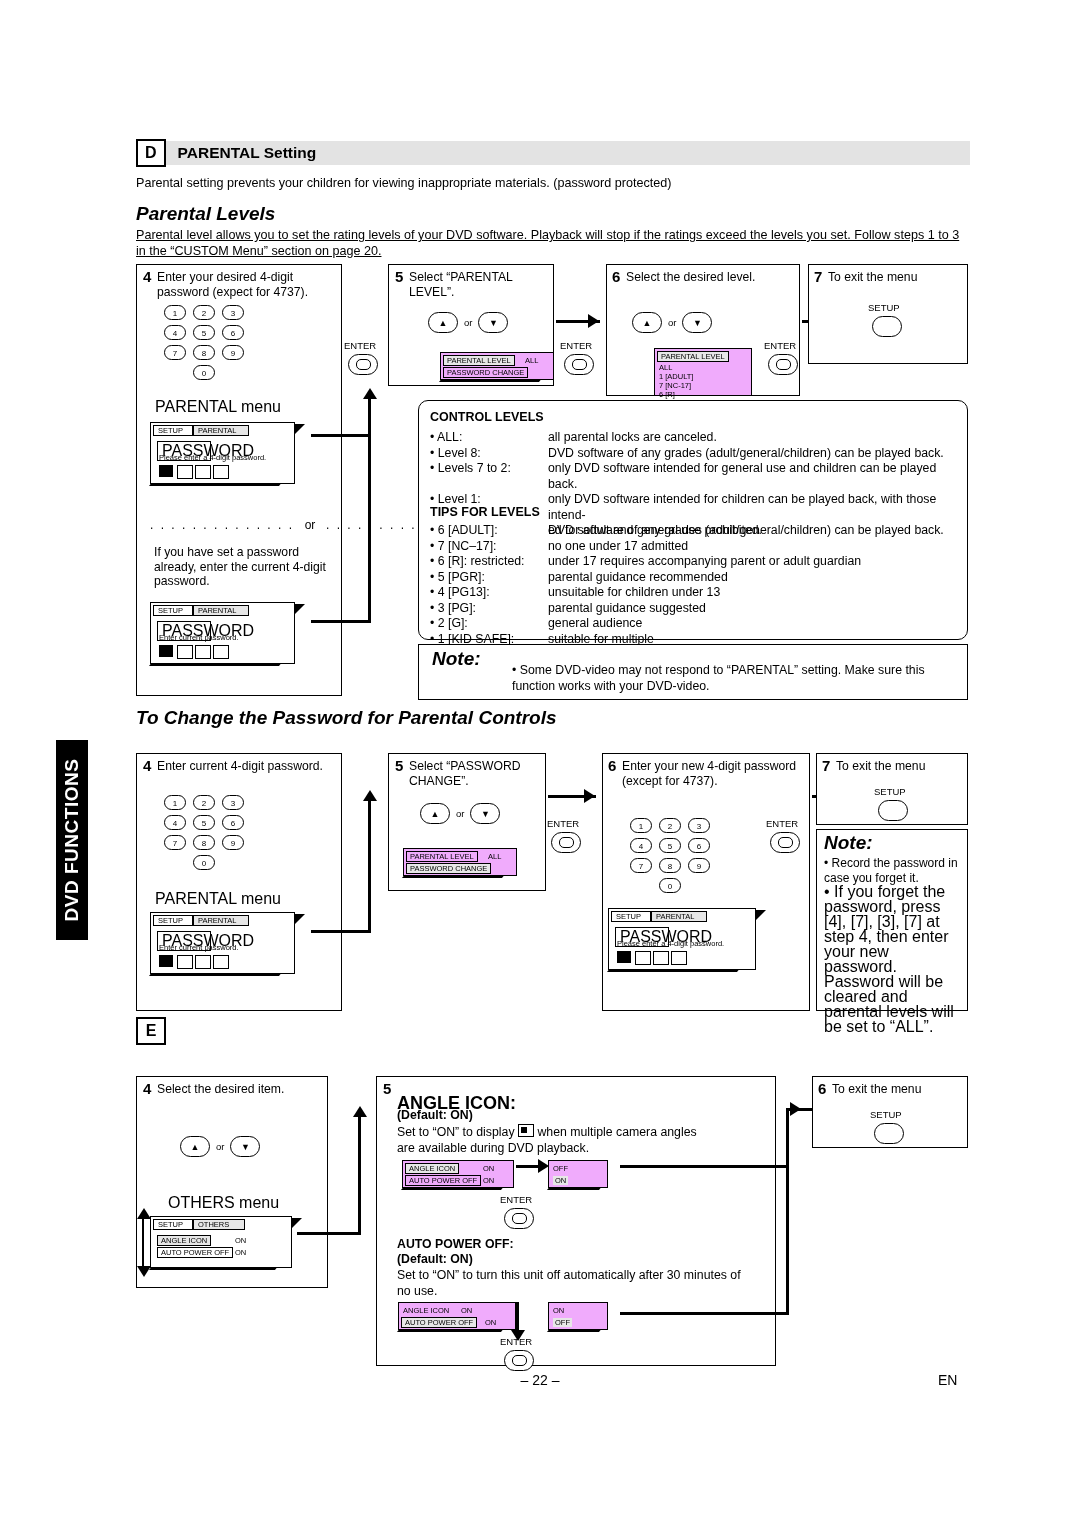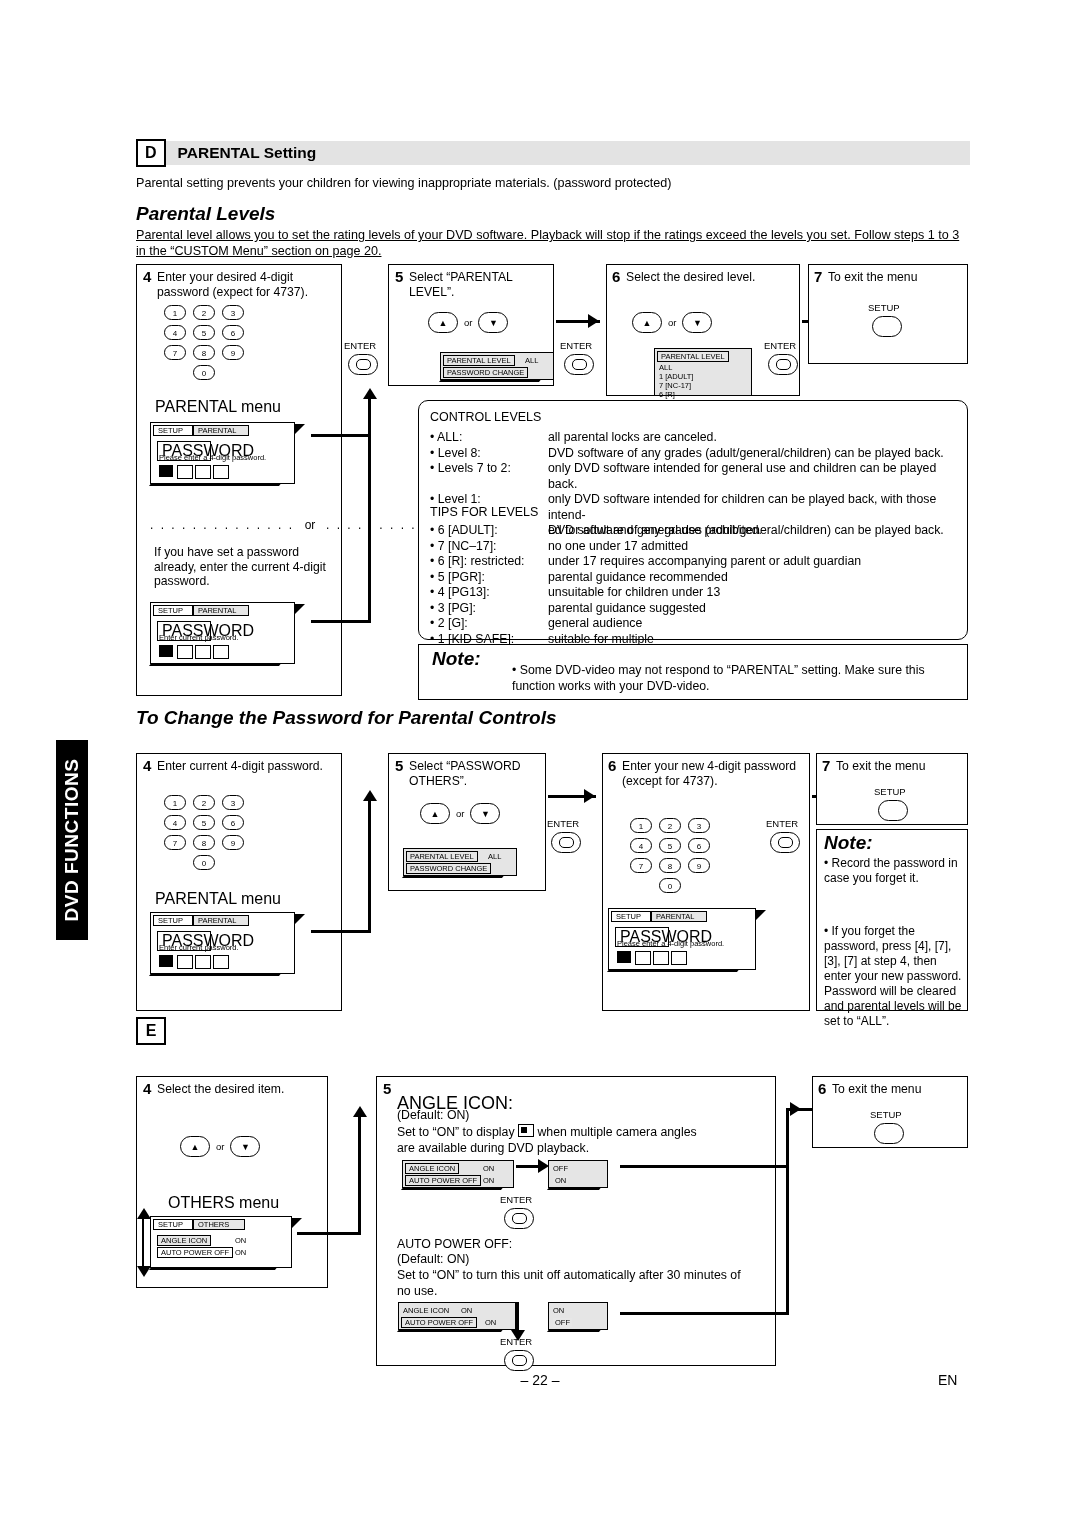--- a/index.html
+++ b/index.html
@@ -56,21 +56,21 @@
   }
   .btn-round{
     width:30px;height:21px;border:1.4px solid #000;border-radius:11px;
     display:inline-flex;align-items:center;justify-content:center;
     box-sizing:border-box;background:#fff;
   }
   .lbl-small{font-size:9.5px;}
   .enter-lbl{font-size:9.5px;}
 
   
-  .osd{position:absolute;border:1.4px solid #000;background:#e5e5e5;box-sizing:border-box;}
+  .osd{position:absolute;border:1.4px solid #000;background:#f0abfc;box-sizing:border-box;}
   .osd-row{display:flex;font-size:7.5px;}
   .osd-tab{border:1px solid #000;padding:0 4px;box-sizing:border-box;}
   .tiny{font-size:7.5px;line-height:10px;}
   .ms-outer{position:absolute;border:1.5px solid #000;background:#fff;box-sizing:border-box;}
   .vline{position:absolute;background:#000;width:1.6px;}
   .thick-h{position:absolute;background:#000;height:3px;}
   .thick-v{position:absolute;background:#000;width:3px;}
 
   .arrowR{
     position:absolute;width:0;height:0;border-top:7px solid transparent;
@@ -78,21 +78,21 @@
   }
   .arrowD{
     position:absolute;width:0;height:0;border-left:7px solid transparent;
     border-right:7px solid transparent;border-top:11px solid #000;
   }
   .arrowU{
     position:absolute;width:0;height:0;border-left:7px solid transparent;
     border-right:7px solid transparent;border-bottom:11px solid #000;
   }
 
-  .bold{font-weight:normal;}
+  .bold{font-weight:bold;}
   .note-title{font-style:italic;font-weight:bold;font-size:19px;}
   .listrow{display:flex;font-size:12.3px;line-height:15.5px;}
   .listrow .k{width:118px;flex:0 0 118px;}
   .dotline{position:absolute;font-size:12px;letter-spacing:2px;}
 
   .pagenum{position:absolute;text-align:center;font-size:14px;}
 </style>
 </head>
 <body>
 
@@ -334,21 +334,21 @@
   </div>
   <div style="position:absolute;left:295px;top:914px;width:0;height:0;border-left:10px solid #000;border-bottom:10px solid transparent;"></div>
   <div style="position:absolute;left:150px;top:974px;width:130px;height:1.5px;background:#000;transform:skewX(-40deg);"></div>
 
   <div class="thick-h" style="left:311px;top:930px;width:60px;"></div>
   <div class="thick-v" style="left:368px;top:800px;height:132px;"></div>
   <div class="arrowU" style="left:363px;top:790px;"></div>
 
   <div class="box" style="left:388px;top:753px;width:158px;height:138px;"></div>
   <div class="stepnum" style="position:absolute;left:395px;top:757px;">5</div>
-  <div class="steptxt" style="position:absolute;left:409px;top:759px;width:132px;">Select “PASSWORD OTHERS”.</div>
+  <div class="steptxt" style="position:absolute;left:409px;top:759px;width:132px;">Select “PASSWORD CHANGE”.</div>
 
   <div style="position:absolute;left:420px;top:803px;display:flex;align-items:center;gap:6px;">
     <div class="btn-oval">▲</div>
     <span class="lbl-small">or</span>
     <div class="btn-oval">▼</div>
   </div>
 
   <div class="osd" style="left:403px;top:848px;width:114px;height:28px;">
     <div style="position:absolute;left:2px;top:2px;border:1px solid #000;padding:0 3px;font-size:7.5px;">PARENTAL LEVEL</div>
     <div style="position:absolute;left:84px;top:3px;font-size:7.5px;">ALL</div>
@@ -406,21 +406,21 @@
 
   <div class="box" style="left:816px;top:753px;width:152px;height:72px;"></div>
   <div class="stepnum" style="position:absolute;left:822px;top:757px;">7</div>
   <div class="steptxt" style="position:absolute;left:836px;top:759px;width:125px;">To exit the menu</div>
   <div style="position:absolute;left:874px;top:786px;" class="enter-lbl">SETUP</div>
   <div class="btn-round" style="position:absolute;left:878px;top:800px;"></div>
 
   <div class="box" style="left:816px;top:829px;width:152px;height:182px;"></div>
   <div class="note-title" style="position:absolute;left:824px;top:832px;">Note:</div>
   <div style="position:absolute;left:824px;top:856px;width:140px;font-size:12px;line-height:15px;">• Record the password in case you forget it.</div>
-  <div style="position:absolute;left:824px;top:924px;width:140px;font-size:12px;line-height:15px;">• If you forget the password, press [4], [7], [3], [7] at step 4, then enter your new password. Password will be cleared and parental levels will be set to “ALL”.</div>
+  <div style="position:absolute;left:824px;top:884px;width:140px;font-size:16px;line-height:15px;">• If you forget the password, press [4], [7], [3], [7] at step 4, then enter your new password. Password will be cleared and parental levels will be set to “ALL”.</div>
 
   <div class="sec-head" style="left:136px;top:1018px;width:834px;">
     <div class="sec-letter">E</div>
   </div>
 
 
   <div class="box" style="left:136px;top:1076px;width:192px;height:212px;"></div>
   <div class="stepnum" style="position:absolute;left:143px;top:1080px;">4</div>
   <div class="steptxt" style="position:absolute;left:157px;top:1082px;width:165px;">Select the desired item.</div>
 

